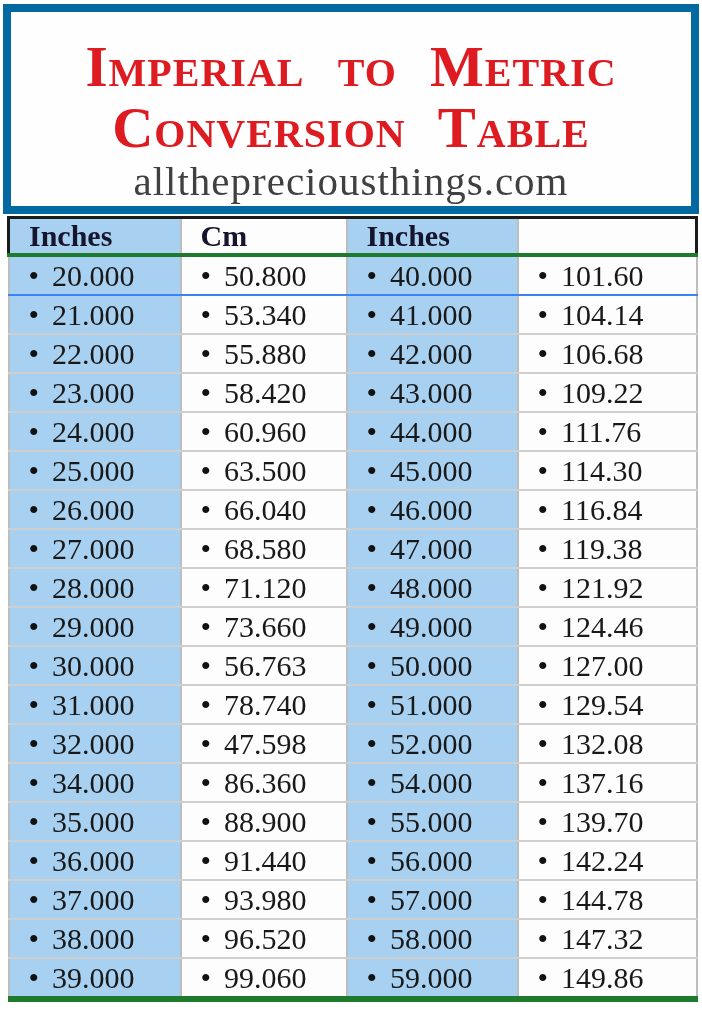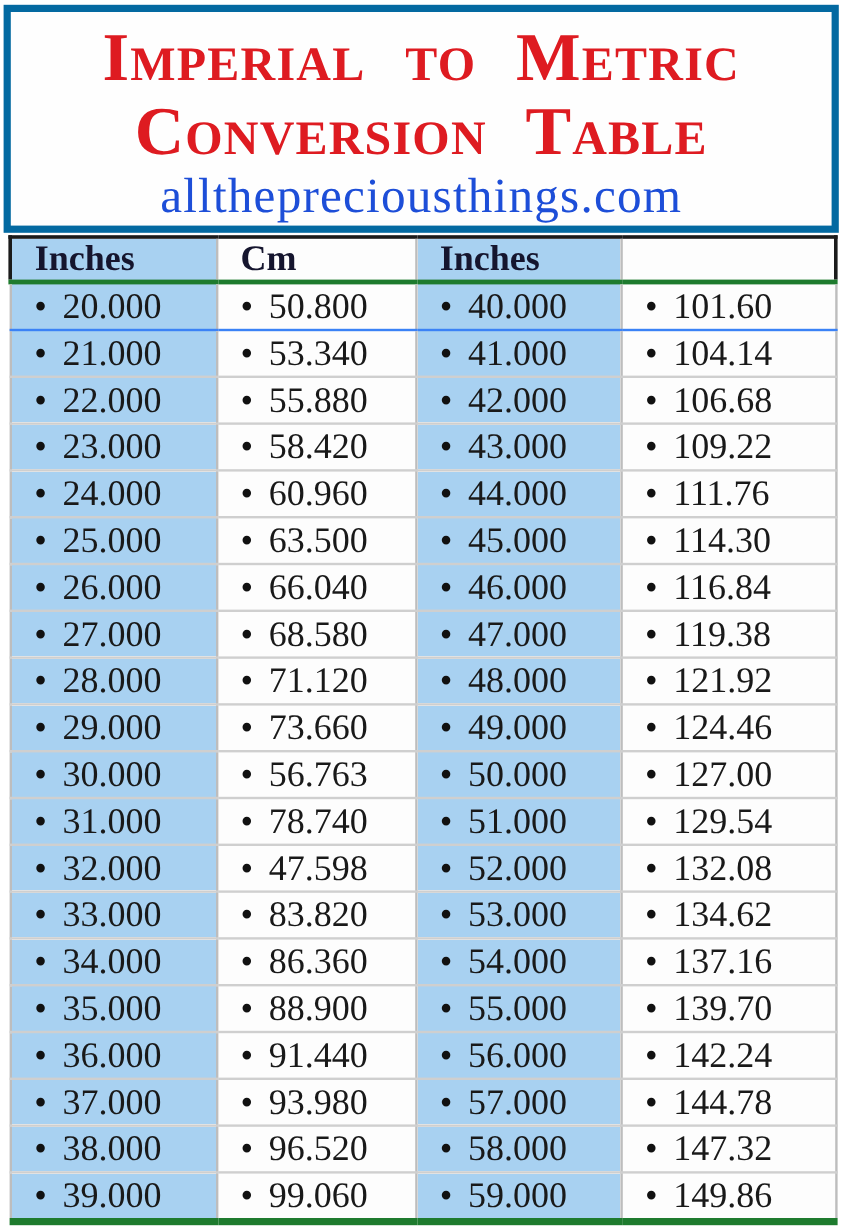--- a/index.html
+++ b/index.html
@@ -6,40 +6,40 @@
     margin: 0;
     padding: 0;
     width: 702px;
     height: 1024px;
     background: #ffffff;
     font-family: "Liberation Serif", serif;
     overflow: hidden;
   }
   .title-box {
     margin: 4px 3px 2px 3px;
-    border: 6px solid #0369a1;
+    border: 8px solid #0369a1;
     height: 170px;
-    padding-top: 8px;
+    padding-top: 24px;
     text-align: center;
     background: #fefefe;
     box-sizing: content-box;
   }
   .title-line {
     font-size: 57px;
     font-weight: bold;
     font-variant: small-caps;
     color: #de1b21;
     line-height: 61px;
     letter-spacing: 1px;
     word-spacing: 18px;
     white-space: nowrap;
   }
   .website-line {
     font-size: 41px;
-    color: #1d4ed8;
+    color: #404040;
     line-height: 46px;
     letter-spacing: 1px;
     white-space: nowrap;
   }
   table.conv {
     width: 688px;
     margin: 0 7px;
     border-collapse: collapse;
     table-layout: fixed;
   }
@@ -192,26 +192,20 @@
     <td class="bg-white"><span class="bullet">•</span><span class="val">129.54</span></td>
   </tr>
 
   <tr>
     <td class="bg-blue"><span class="bullet">•</span><span class="val">32.000</span></td>
     <td class="bg-white"><span class="bullet">•</span><span class="val">47.598</span></td>
     <td class="bg-blue"><span class="bullet">•</span><span class="val">52.000</span></td>
     <td class="bg-white"><span class="bullet">•</span><span class="val">132.08</span></td>
   </tr>
 
-  <tr>
-    <td class="bg-blue"><span class="bullet">•</span><span class="val">33.000</span></td>
-    <td class="bg-white"><span class="bullet">•</span><span class="val">83.820</span></td>
-    <td class="bg-blue"><span class="bullet">•</span><span class="val">53.000</span></td>
-    <td class="bg-white"><span class="bullet">•</span><span class="val">134.62</span></td>
-  </tr>
 
   <tr>
     <td class="bg-blue"><span class="bullet">•</span><span class="val">34.000</span></td>
     <td class="bg-white"><span class="bullet">•</span><span class="val">86.360</span></td>
     <td class="bg-blue"><span class="bullet">•</span><span class="val">54.000</span></td>
     <td class="bg-white"><span class="bullet">•</span><span class="val">137.16</span></td>
   </tr>
 
   <tr>
     <td class="bg-blue"><span class="bullet">•</span><span class="val">35.000</span></td>

